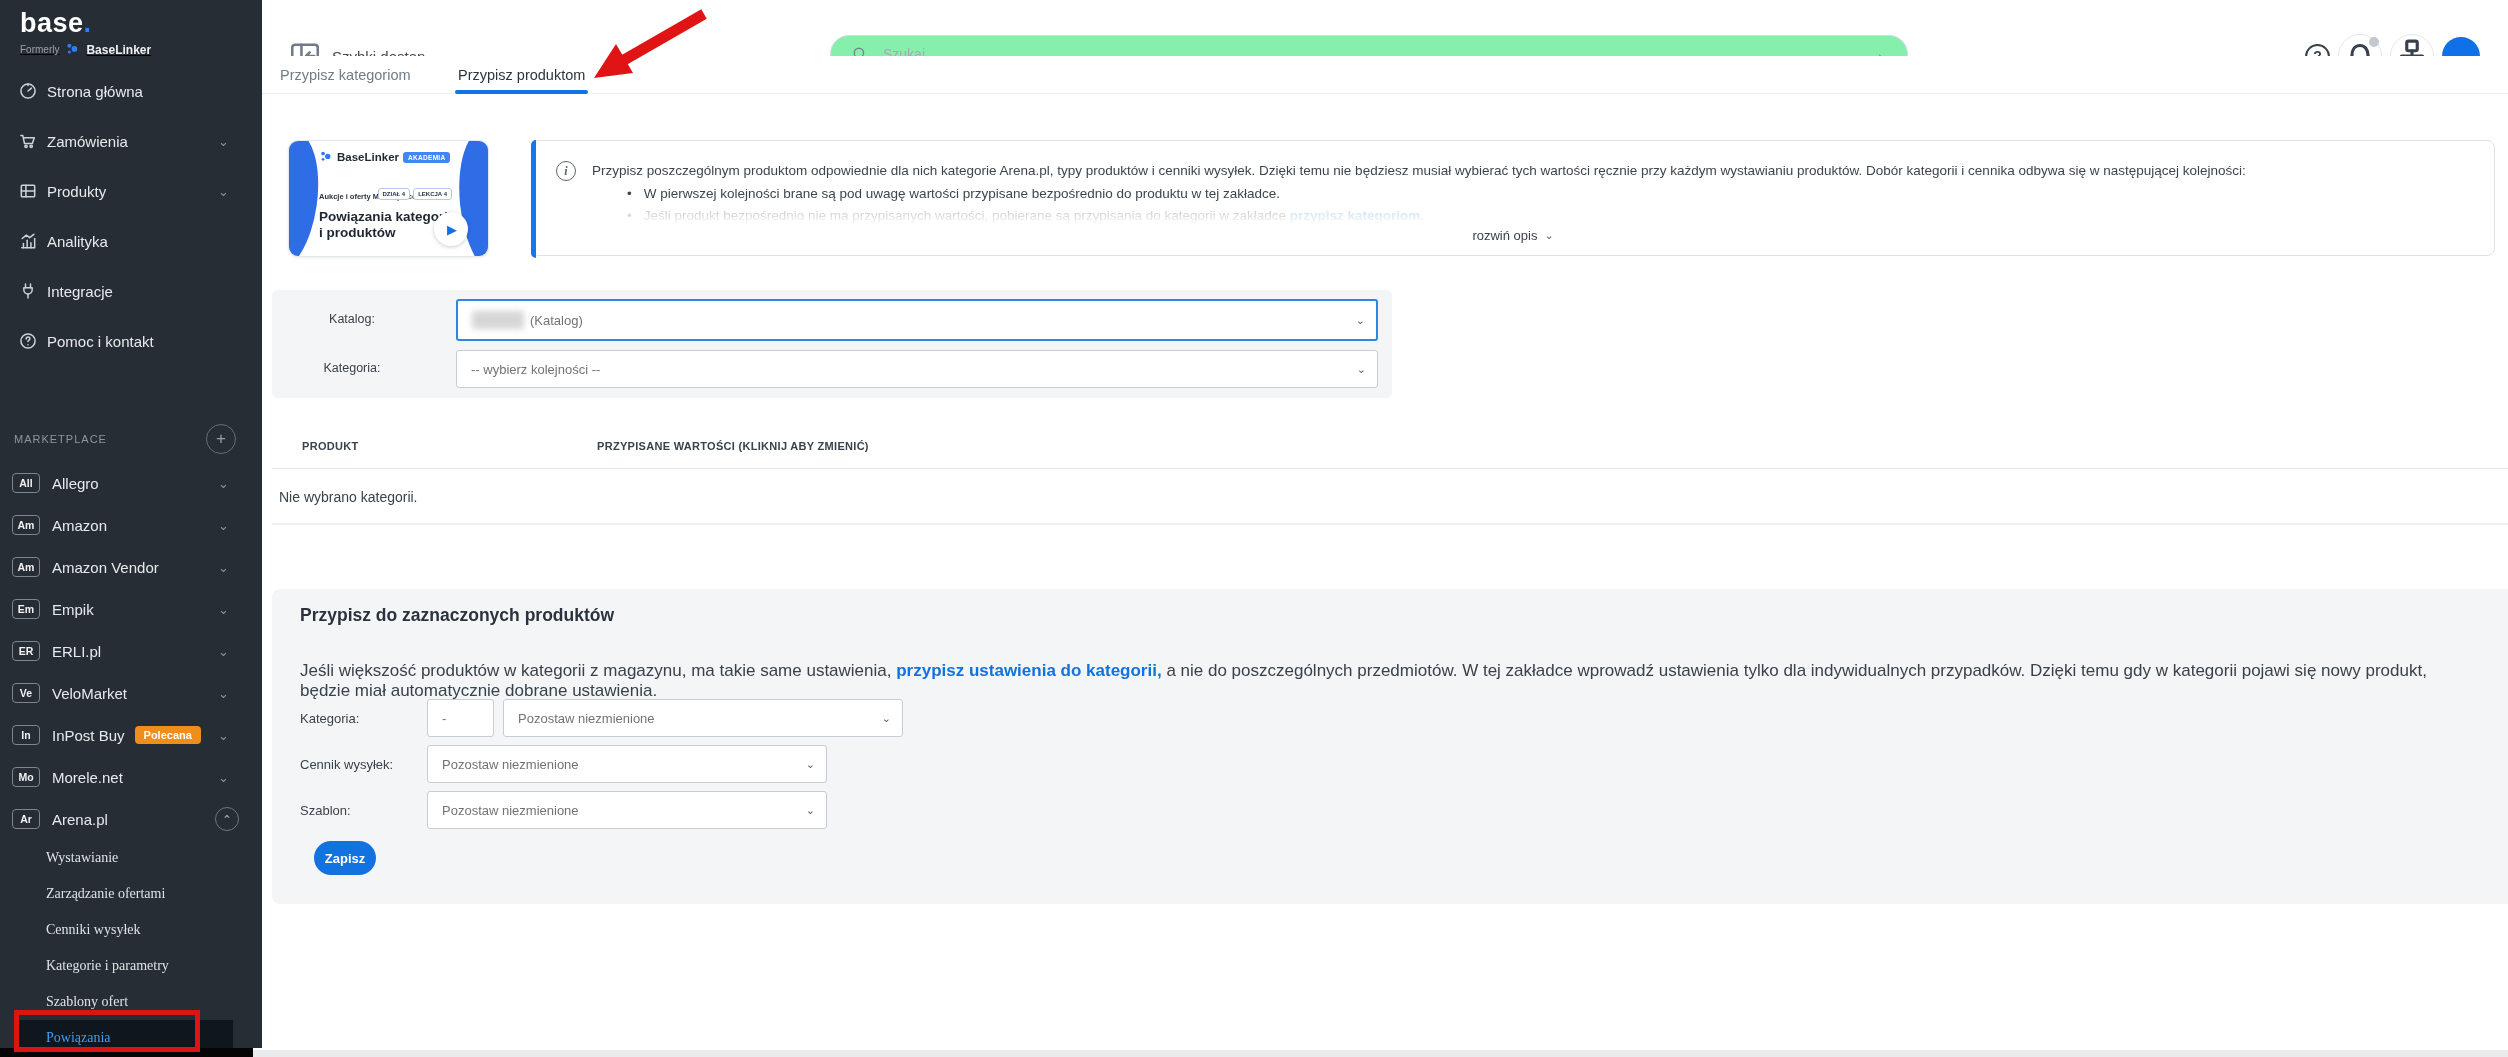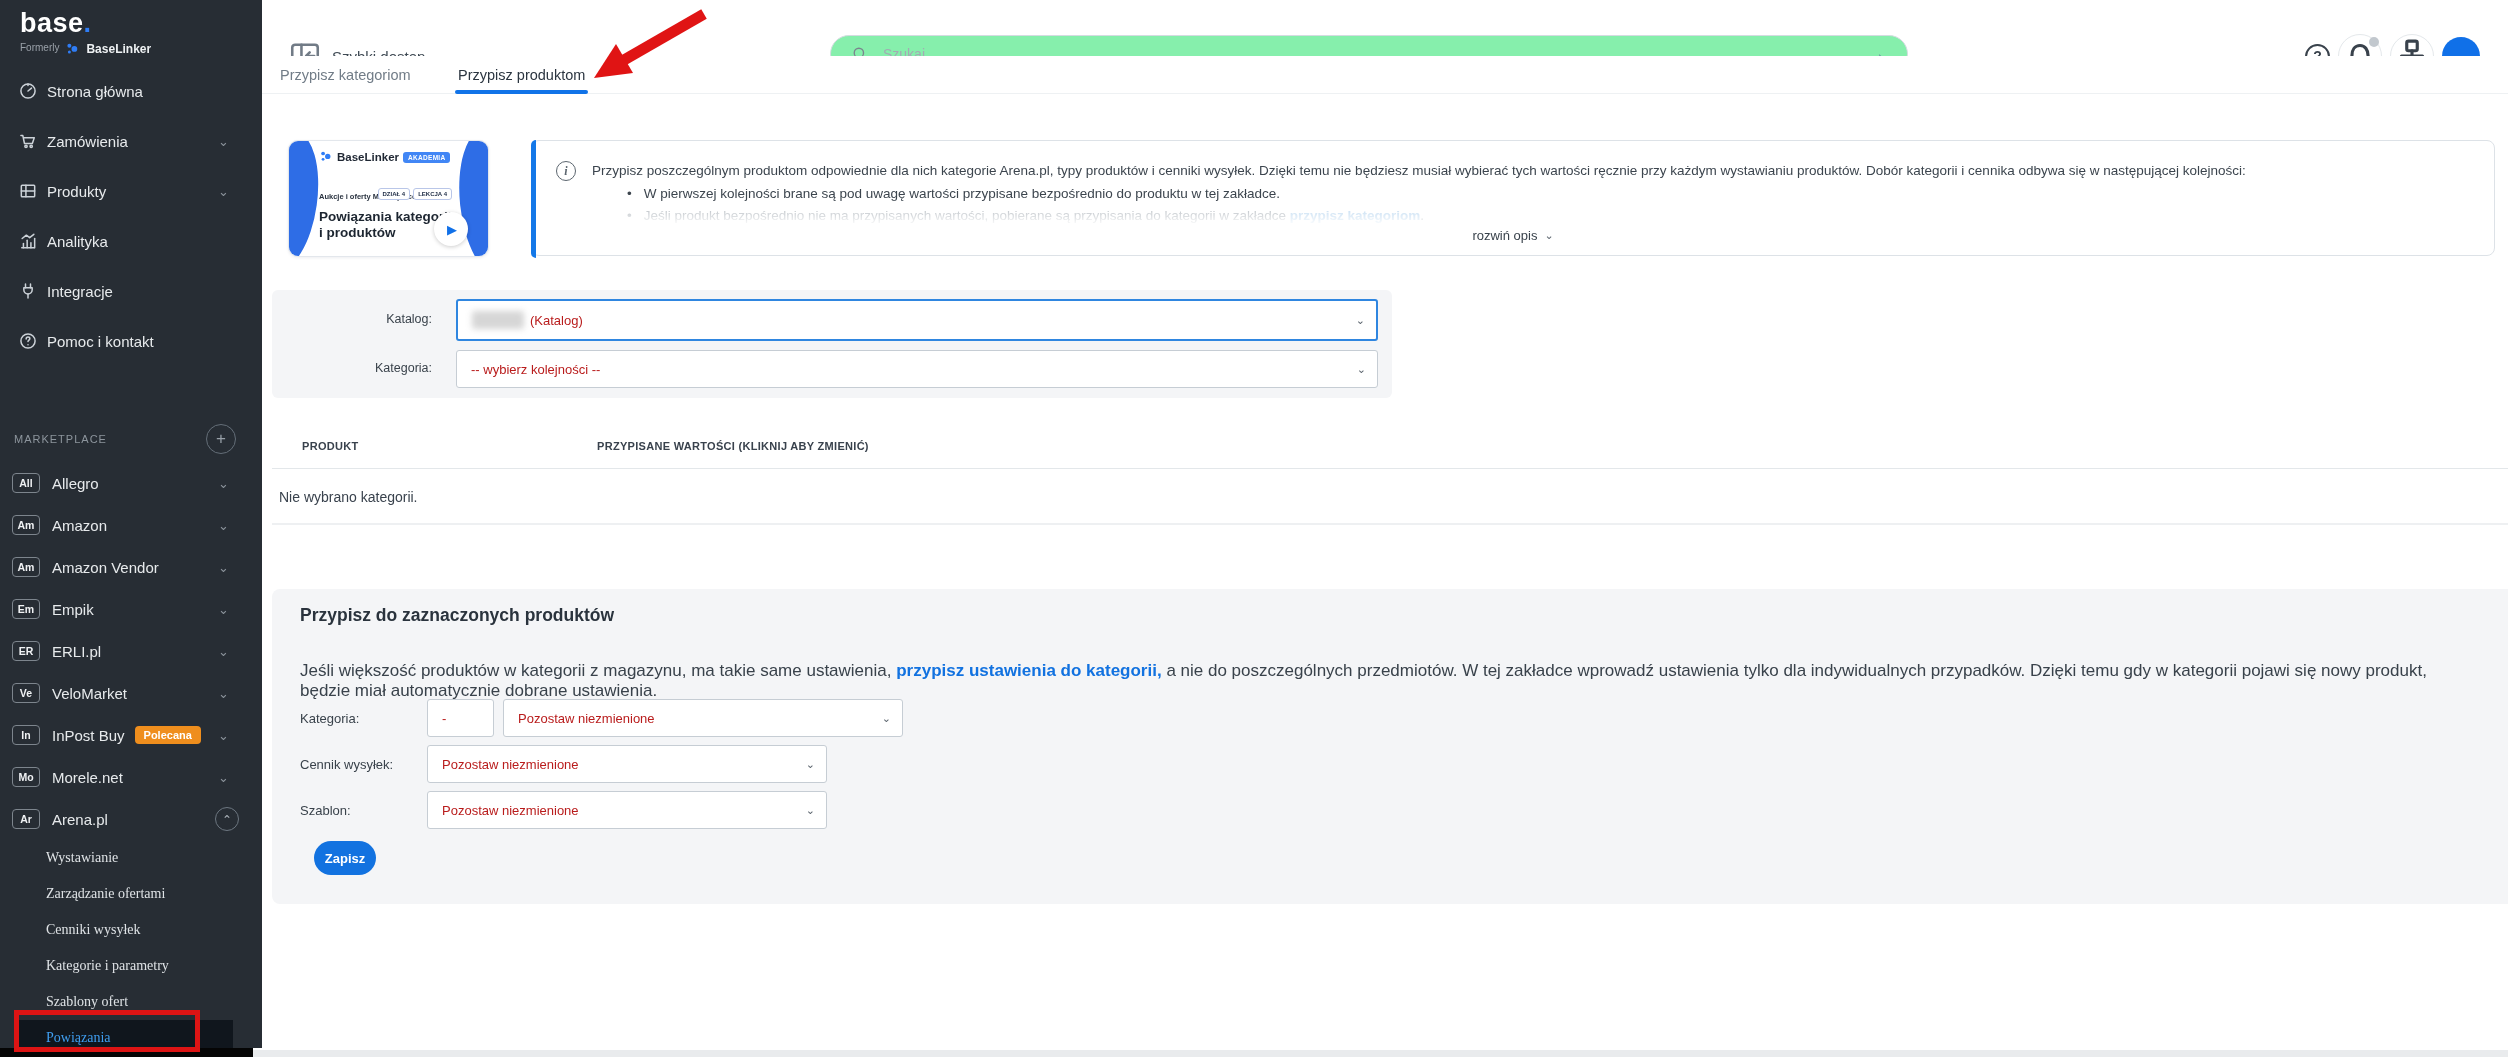--- a/index.html
+++ b/index.html
@@ -3,21 +3,21 @@
 <meta charset="utf-8">
 <style>
   * { margin:0; padding:0; box-sizing:border-box; }
   html,body { width:2508px; height:1057px; overflow:hidden; background:#fff;
     font-family:"Liberation Sans","DejaVu Sans",sans-serif; }
 
   
   .sidebar { position:absolute; left:0; top:0; width:262px; height:1048px; background:#272d34; z-index:2; }
   .logo-base { position:absolute; left:20px; top:8px; font-size:27px; font-weight:bold; color:#fff; letter-spacing:.5px; }
   .logo-base .dot { color:#2f7df6; }
-  .formerly-row { position:absolute; left:20px; top:42px; display:flex; align-items:flex-start; gap:6px; }
+  .formerly-row { position:absolute; left:20px; top:42px; display:flex; align-items:center; gap:6px;text-decoration:underline; }
   .formerly { font-size:10px; color:#9aa1a9; }
   .bl-name { font-size:12px; color:#eef1f3; font-weight:bold; }
   .nav { position:absolute; left:0; top:66px; width:253px; }
   .nav-item { position:relative; height:50px; display:flex; align-items:center; padding-left:18px; color:#e7eaec; cursor:pointer; }
   .nav-item .nicon { width:20px; height:20px; color:#ccd2d8; margin-right:9px; flex:0 0 20px; }
   .nav-item .nlabel { font-size:15px; }
   .chev { position:absolute; right:24px; color:#8b939b; font-size:13px; line-height:1; }
   .mk-header { position:absolute; left:0; top:416px; width:253px; height:46px; display:flex; align-items:center; }
   .mk-title { margin-left:14px; font-size:11px; letter-spacing:1px; color:#8d959d; }
   .mk-plus { position:absolute; right:17px; width:30px; height:30px; border:1.5px solid #646e78; border-radius:50%;
@@ -98,23 +98,23 @@
   .info-b2 .blink { color:#a9cdec; font-weight:bold; }
   .binfo-dot { margin-right:12px; }
   .info-fade { position:absolute; left:6px; top:58px; width:1950px; height:30px;
     background:linear-gradient(180deg, rgba(255,255,255,0) 0%, rgba(255,255,255,.95) 85%); pointer-events:none; }
   .expand-desc { position:absolute; left:50%; transform:translateX(-50%); top:87px; font-size:13px; color:#39424b;
     cursor:pointer; display:flex; gap:7px; align-items:center; }
   .expand-desc .echev { color:#5d666f; font-size:11px; }
 
   
   .filter-box { position:absolute; left:19px; top:196px; width:1120px; height:108px; background:#f4f5f7; border-radius:6px; }
-  .f-label { position:absolute; width:160px; text-align:right; font-size:12.5px; color:#39424b; }
+  .f-label { position:absolute; width:160px; text-align:center; font-size:12.5px; color:#39424b; }
   .sel { position:absolute; background:#fff; border-radius:3px; display:flex; align-items:center; padding:0 14px; cursor:pointer; }
-  .sel .seltext { font-size:13px; color:#b91c1c; }
+  .sel .seltext { font-size:13px; color:#737373; }
   .sel .selchev { position:absolute; right:11px; color:#5a636c; font-size:11px; }
   .sel-katalog { left:184px; top:9px; width:922px; height:42px; border:2px solid #2f86e0; }
   .sel-kategoria { left:184px; top:60px; width:922px; height:38px; border:1px solid #c6cdd4; }
   .redacted { display:inline-block; width:52px; height:18px; background:#d6d6d6; border-radius:2px; margin-right:6px; filter:blur(3px); }
 
   
   .tbl-head-product { position:absolute; left:49px; top:346px; font-size:11px; font-weight:bold; letter-spacing:.3px; color:#39424d; }
   .tbl-head-values  { position:absolute; left:344px; top:346px; font-size:11px; font-weight:bold; letter-spacing:.3px; color:#39424d; }
   .tbl-divider { position:absolute; left:19px; top:374px; width:2236px; height:1px; background:#e3e7ea; }
   .tbl-empty { position:absolute; left:26px; top:395px; font-size:14px; color:#39424d; }

